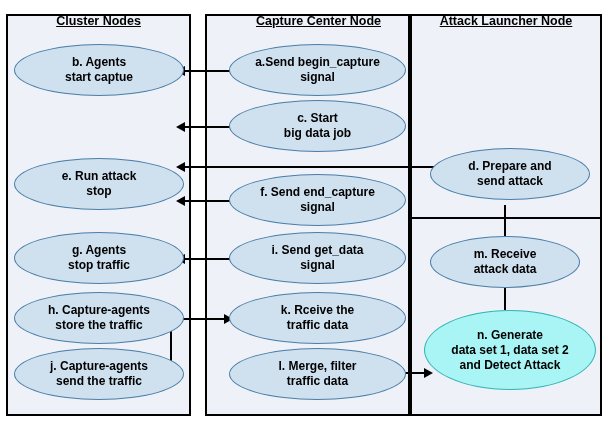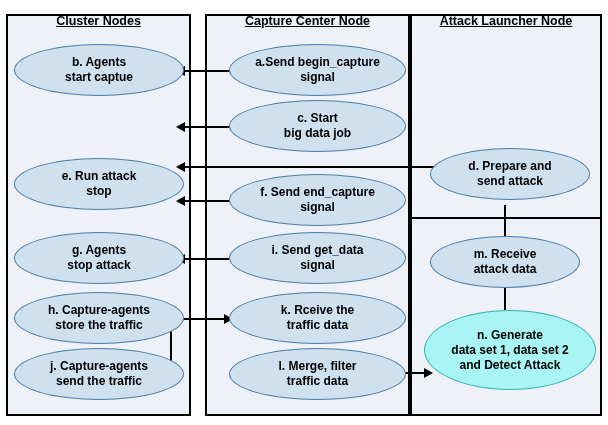--- a/index.html
+++ b/index.html
@@ -76,21 +76,21 @@
 
 <div id="canvas">
 
   <div class="lane" style="left:6px; top:14px; width:185px; height:402px;"></div>
   <div class="lane" style="left:205px; top:14px; width:205px; height:402px;"></div>
   <div class="lane" style="left:410px; top:14px; width:192px; height:402px;"></div>
 
   <div class="lane" style="left:410px; top:14px; width:192px; height:205px; background:#eef2f8;"></div>
 
   <div class="lane-title" style="left:6px; top:14px; width:185px;">Cluster Nodes</div>
-  <div class="lane-title" style="left:205px; top:14px; width:205px;">Capture Center Node</div>
+  <div class="lane-title" style="left:216px; top:14px; width:205px;">Capture Center Node</div>
   <div class="lane-title" style="left:410px; top:14px; width:192px;">Attack Launcher Node</div>
 
   <div class="arrow-line" style="left:185px; top:70px; width:45px;"></div>
   <div class="arrow-head left" style="left:176px; top:66px;"></div>
 
   <div class="arrow-line" style="left:185px; top:126px; width:45px;"></div>
   <div class="arrow-head left" style="left:176px; top:122px;"></div>
 
   <div class="arrow-line" style="left:185px; top:166px; width:255px;"></div>
   <div class="arrow-head left" style="left:176px; top:162px;"></div>
@@ -124,21 +124,21 @@
   <div class="node" style="left:14px; top:158px; width:170px; height:52px;">
     <div>
       <span>e. Run attack</span>
       <span>stop</span>
     </div>
   </div>
 
   <div class="node" style="left:14px; top:232px; width:170px; height:52px;">
     <div>
       <span>g. Agents</span>
-      <span>stop attack</span>
+      <span>stop traffic</span>
     </div>
   </div>
 
   <div class="node" style="left:14px; top:292px; width:170px; height:52px;">
     <div>
       <span>h. Capture-agents</span>
       <span>store the traffic</span>
     </div>
   </div>
 

